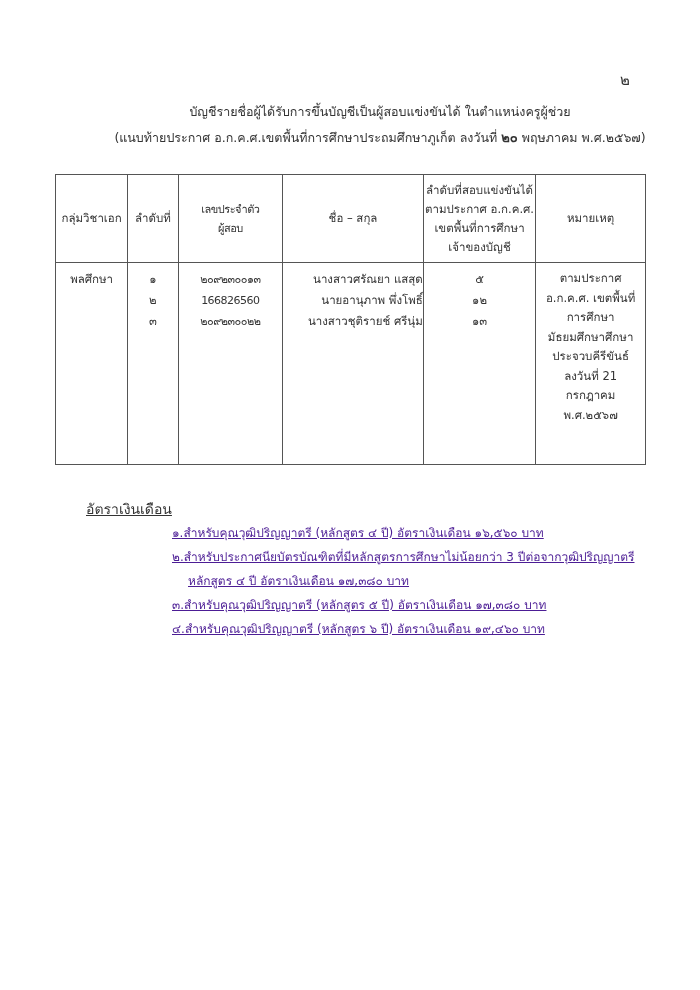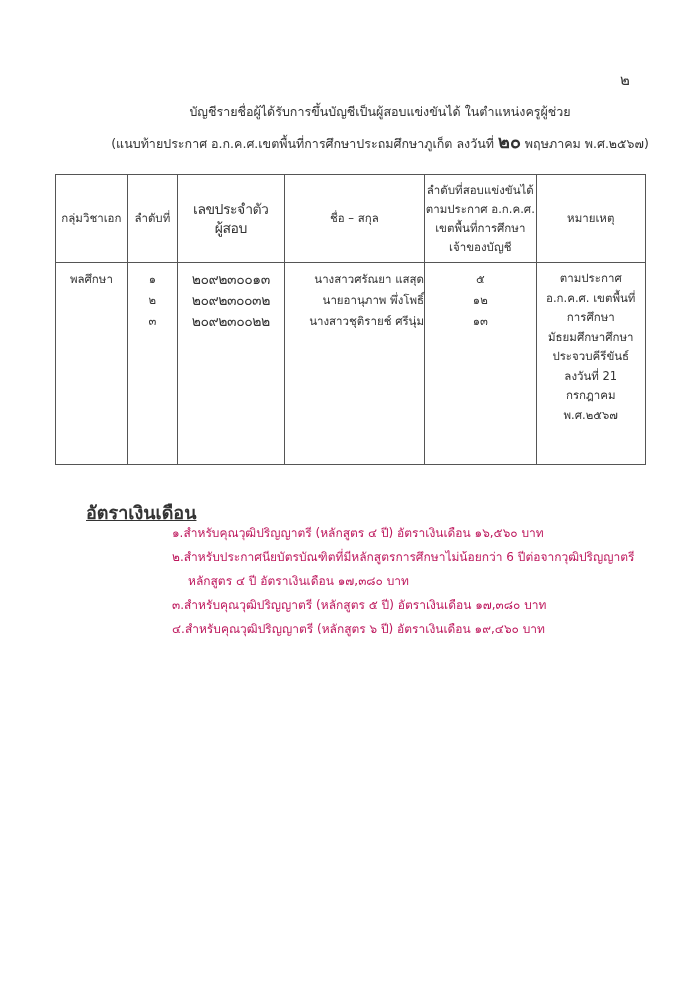--- a/index.html
+++ b/index.html
@@ -12,50 +12,50 @@
     .page-number {
       position: absolute; left: 620px; top: 68px;
       font-size: 15px; color: #333;
     }
     .title {
       position: absolute; left: 0; width: 700px; text-align: center;
       font-size: 12.5px; color: #333; white-space: nowrap;
     }
     .title1 { top: 102px; left: 30px; }
     .title2 { top: 127px; left: 30px; }
-    .title2 .big { font-weight: bold; font-size: 18px; }
+    .title2 .big { font-weight: bold; font-size: 13px; }
 
     table.roster {
       position: absolute; left: 55px; top: 174px;
       width: 591px; border-collapse: collapse;
       font-size: 11.5px; color: #333;
     }
     table.roster th, table.roster td {
       border: 1px solid #555; font-weight: normal; vertical-align: top;
       padding: 0;
     }
     table.roster th {
       height: 87px; vertical-align: middle; text-align: center; line-height: 19px;
     }
     table.roster td { height: 195px; padding-top: 6px; }
     .cell-lines div { line-height: 21px; white-space: nowrap; }
     .c-group { width: 76px; text-align: center; }
     .c-seq { width: 53px; text-align: center; }
-    .c-id { width: 111px; text-align: center; font-size: 14px; letter-spacing: -0.5px; }
+    .c-id { width: 111px; text-align: center; font-size: 11px; letter-spacing: -0.5px; }
     .c-name { width: 138px; text-align: right; padding-left: 5px !important; }
     .c-rank { width: 123px; text-align: center; }
     .c-note { width: 112px; text-align: center; }
     .c-note div { line-height: 19.5px; }
 
     .salary-heading {
       position: absolute; left: 86px; top: 498px;
-      font-size: 18px; font-weight: bold; text-decoration: underline; color: #333;
+      font-size: 14px; font-weight: normal; text-decoration: underline; color: #333;
     }
     .salary-item {
-      position: absolute; left: 172px; font-size: 12px; color: #be185d; white-space: nowrap;
+      position: absolute; left: 172px; font-size: 12px; color: #4c1d95; white-space: nowrap; text-decoration: underline;
     }
     .salary-item.cont { left: 188px; text-align: center; }
   </style>
 </head>
 <body>
 
 <div class="page-number">๒</div>
 
 <div class="title title1">บัญชีรายชื่อผู้ได้รับการขึ้นบัญชีเป็นผู้สอบแข่งขันได้ ในตำแหน่งครูผู้ช่วย</div>
 <div class="title title2">
@@ -88,21 +88,21 @@
       <td class="c-group cell-lines">
         <div>พลศึกษา</div>
       </td>
       <td class="c-seq cell-lines">
         <div>๑</div>
         <div>๒</div>
         <div>๓</div>
       </td>
       <td class="c-id cell-lines">
         <div>๒๐๙๒๓๐๐๑๓</div>
-        <div>๒๐๙๒๓๐๐๓๒</div>
+        <div>166826560</div>
         <div>๒๐๙๒๓๐๐๒๒</div>
       </td>
       <td class="c-name cell-lines">
         <div>นางสาวศรัณยา  แสสุด</div>
         <div>นายอานุภาพ  พึ่งโพธิ์</div>
         <div>นางสาวชุติรายช์  ศรีนุ่ม</div>
       </td>
       <td class="c-rank cell-lines">
         <div>๕</div>
         <div>๑๒</div>
@@ -117,16 +117,16 @@
         <div>ลงวันที่ 21</div>
         <div>กรกฎาคม</div>
         <div>พ.ศ.๒๕๖๗</div>
       </td>
     </tr>
   </tbody>
 </table>
 
 <div class="salary-heading">อัตราเงินเดือน</div>
 <div class="salary-item" style="top:523px">๑.สำหรับคุณวุฒิปริญญาตรี (หลักสูตร ๔ ปี) อัตราเงินเดือน ๑๖,๕๖๐ บาท</div>
-<div class="salary-item" style="top:547px">๒.สำหรับประกาศนียบัตรบัณฑิตที่มีหลักสูตรการศึกษาไม่น้อยกว่า 6 ปีต่อจากวุฒิปริญญาตรี</div>
+<div class="salary-item" style="top:547px">๒.สำหรับประกาศนียบัตรบัณฑิตที่มีหลักสูตรการศึกษาไม่น้อยกว่า 3 ปีต่อจากวุฒิปริญญาตรี</div>
 <div class="salary-item cont" style="top:571px">หลักสูตร ๔ ปี อัตราเงินเดือน ๑๗,๓๘๐ บาท</div>
 <div class="salary-item" style="top:595px">๓.สำหรับคุณวุฒิปริญญาตรี (หลักสูตร ๕ ปี) อัตราเงินเดือน ๑๗,๓๘๐ บาท</div>
 <div class="salary-item" style="top:619px">๔.สำหรับคุณวุฒิปริญญาตรี (หลักสูตร ๖ ปี) อัตราเงินเดือน ๑๙,๔๖๐ บาท</div>
 
 </body></html>

